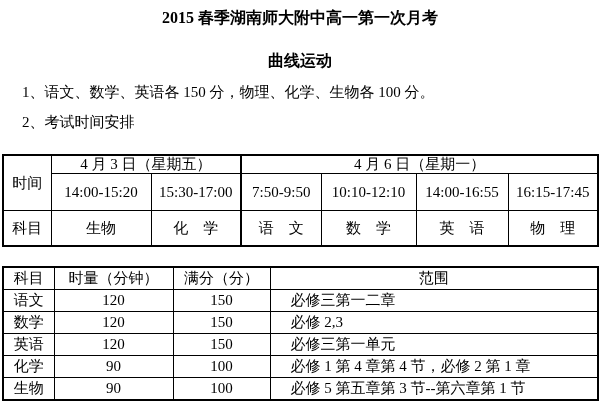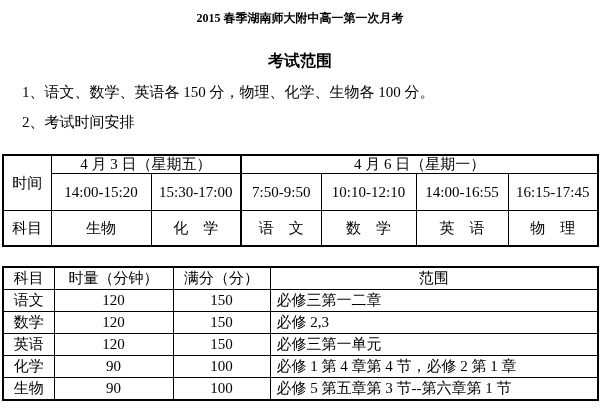--- a/index.html
+++ b/index.html
@@ -9,21 +9,21 @@
     width: 600px;
     height: 415px;
     overflow: hidden;
     font-family: "Liberation Serif", "DejaVu Serif", serif;
     color: #000000;
   }
   .page { width: 600px; height: 415px; position: relative; }
 
   .title {
     margin: 8px 0 0 0;
-    font-size: 12px;
+    font-size: 16px;
     font-weight: bold;
     text-align: center;
     line-height: 20px;
   }
   .subtitle {
     margin: 23px 0 0 0;
     font-size: 16px;
     font-weight: bold;
     text-align: center;
     line-height: 19px;
@@ -56,30 +56,30 @@
   .t2 { border: 2px solid #000000; }
   .t1 .r-date td { height: 17px; line-height: 17px; }
   .t1 .r-time td { height: 36px; }
   .t1 .r-subj td { height: 34px; }
   .t1 td.grp { border-left-width: 2px; }
 
   .t2 { margin-top: 19px; width: 595px; }
   .t2 tr td { height: 21px; }
   .t2 td.range {
     text-align: left;
-    padding-left: 6px;
+    padding-left: 20px;
   }
 </style>
 </head>
 <body>
 
 <div class="page">
 
   <h1 class="title">2015 春季湖南师大附中高一第一次月考</h1>
-  <h2 class="subtitle">考试范围</h2>
+  <h2 class="subtitle">曲线运动</h2>
   <p class="note first">1、语文、数学、英语各 150 分，物理、化学、生物各 100 分。</p>
   <p class="note">2、考试时间安排</p>
 
   <table class="t1">
     <colgroup>
       <col style="width:48px">
         <col style="width:100px">
         <col style="width:90px">
       <col style="width:80px">
         <col style="width:95px">

